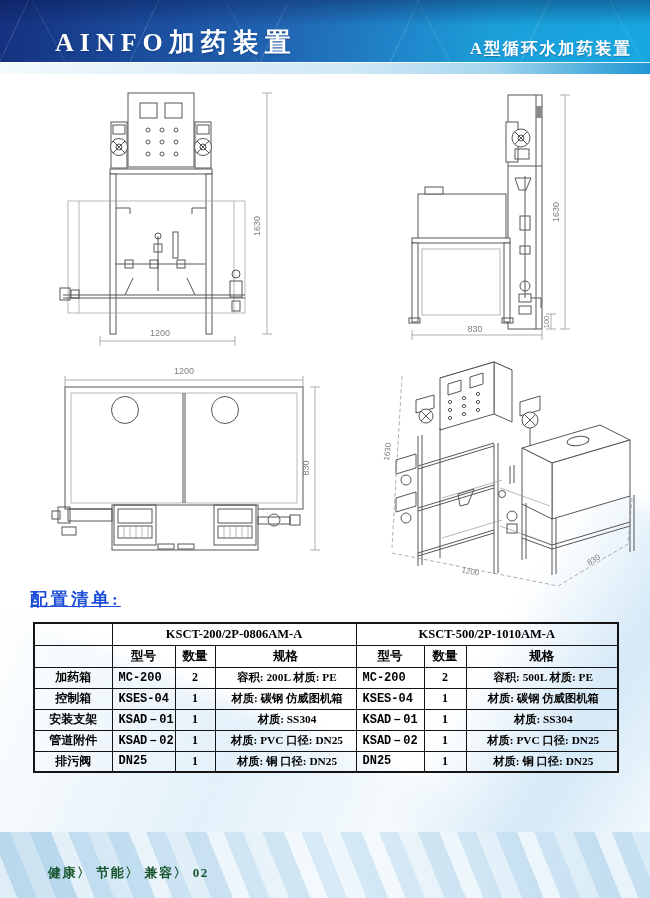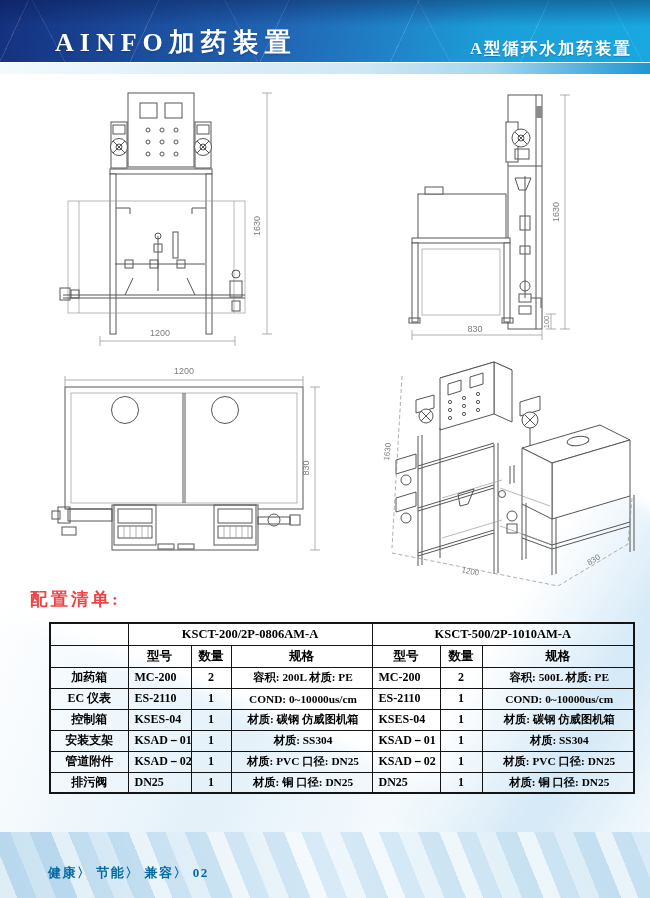--- a/index.html
+++ b/index.html
@@ -71,42 +71,41 @@
   .ln  { stroke:#565656; stroke-width:1; fill:none; }
   .lnw { stroke:#565656; stroke-width:1; fill:#ffffff; }
   .thin{ stroke:#9a9a9a; stroke-width:0.7; fill:none; }
   .dim { stroke:#8d8d8d; stroke-width:0.7; fill:none; }
   .dimd{ stroke:#8d8d8d; stroke-width:0.7; fill:none; stroke-dasharray:4 2.5; }
   .dimt{ fill:#7d7d7d; font-family:"Liberation Sans",sans-serif; font-size:9px; }
 
   
   .section-title {
     position:absolute; left:30px; top:587px; z-index:2;
-    color:#ef4444; font-size:17.5px; font-weight:bold; letter-spacing:3px;
+    color:#1d4ed8; font-size:17.5px; font-weight:bold; letter-spacing:3px;text-decoration:underline;
   }
   .config-table {
     position:absolute; left:33px; top:622px; z-index:2;
     border-collapse:collapse; table-layout:fixed; width:584px;
     border:2px solid #141414;
-    margin-left:16px;
   }
   .config-table td {
     border:1px solid #141414; color:#000;
     font-weight:bold; font-size:12px; text-align:center;
     height:21px; padding:0 2px; white-space:nowrap; overflow:hidden;
     background:transparent;
   }
   .config-table thead td { height:22px; font-size:12.5px; }
-  .config-table td.model { text-align:left; padding-left:6px; }
+  .config-table td.model { text-align:left; padding-left:6px;font-family:Liberation Mono, monospace; }
   .config-table td.spec  { text-align:center; padding-left:5px; font-size:11.3px; }
 
   
   .footer {
     position:absolute; left:48px; top:864px; z-index:2;
-    color:#0369a1; font-size:13px; font-weight:bold; letter-spacing:1.5px;
+    color:#14532d; font-size:13px; font-weight:bold; letter-spacing:1.5px;
   }
 </style>
 </head>
 <body>
 
 <div class="bg-streak-right"></div>
 <div class="bg-streak-mid"></div>
 <div class="bg-bottom"></div>
 
 <div class="header">
@@ -357,29 +356,20 @@
     <tr>
       <td>加药箱</td>
       <td class="model">MC-200</td>
       <td>2</td>
       <td class="spec">容积: 200L 材质: PE</td>
       <td class="model">MC-200</td>
       <td>2</td>
       <td class="spec">容积: 500L 材质: PE</td>
     </tr>
     <tr>
-      <td>EC 仪表</td>
-      <td class="model">ES-2110</td>
-      <td>1</td>
-      <td class="spec">COND: 0~10000us/cm</td>
-      <td class="model">ES-2110</td>
-      <td>1</td>
-      <td class="spec">COND: 0~10000us/cm</td>
-    </tr>
-    <tr>
       <td>控制箱</td>
       <td class="model">KSES-04</td>
       <td>1</td>
       <td class="spec">材质: 碳钢 仿威图机箱</td>
       <td class="model">KSES-04</td>
       <td>1</td>
       <td class="spec">材质: 碳钢 仿威图机箱</td>
     </tr>
     <tr>
       <td>安装支架</td>

